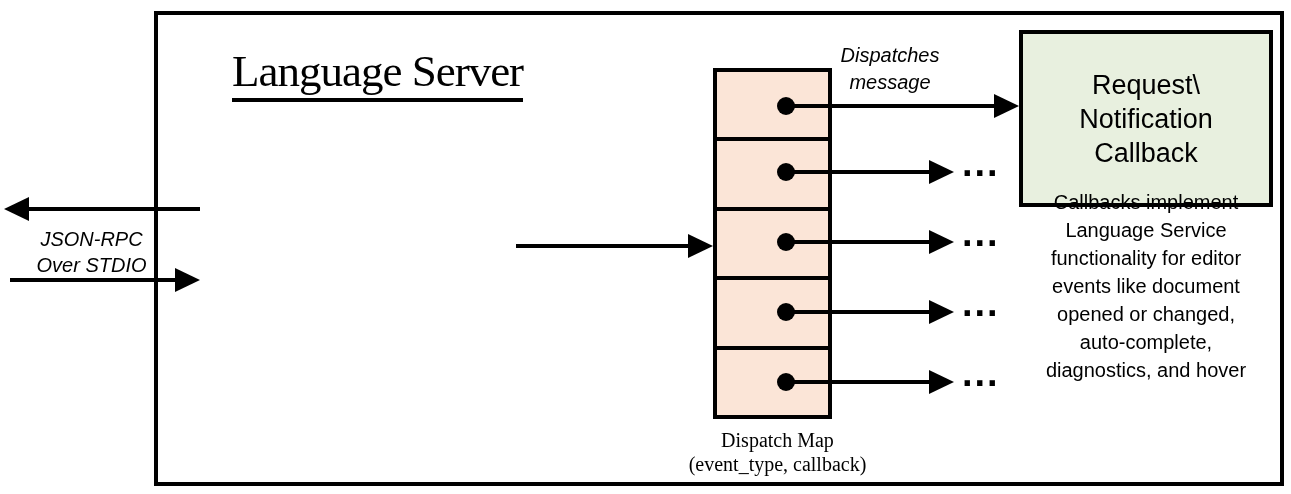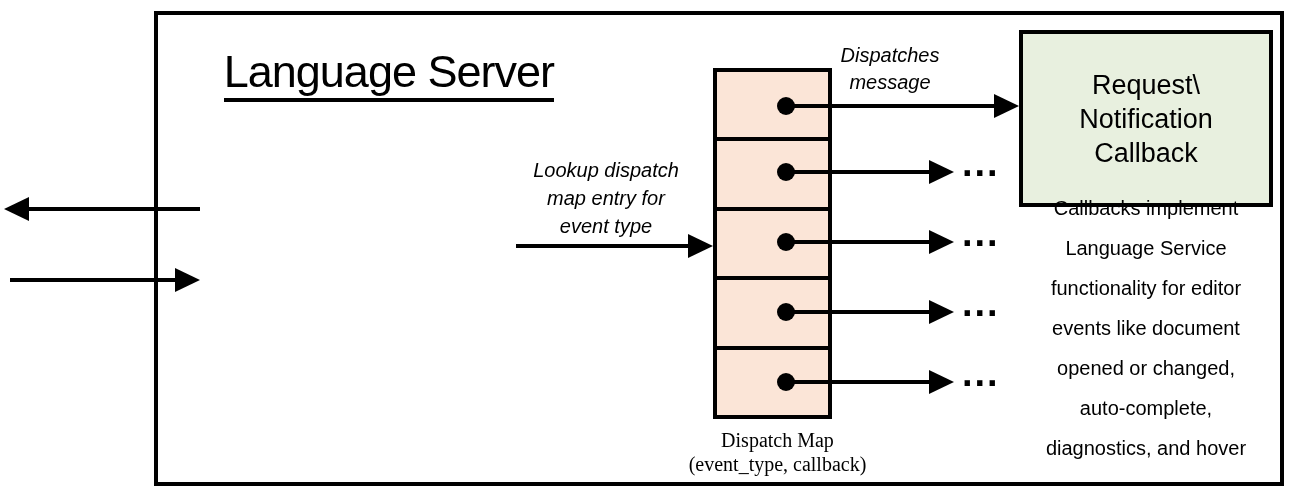--- a/index.html
+++ b/index.html
@@ -10,21 +10,21 @@
   }
   .abs { position:absolute; }
   .multiline { white-space:pre-line; }
   .center { text-align:center; }
   .italic { font-style:italic; }
 
   .outer-box {
     left:154px; top:11px; width:1130px; height:475px;
     border:4px solid #000; background:transparent;
   }
-  .title-wrap { left:214px; top:48px; width:340px; text-align:right; }
+  .title-wrap { left:232px; top:48px; width:340px; text-align:left;font-family:Liberation Serif, serif; }
   .title-text {
     display:inline-block; font-size:45px; letter-spacing:-1px;
     border-bottom:4px solid #000; padding-bottom:3px; line-height:1.05;
   }
 
   .reader-box {
     left:200px; top:192px; width:316px; height:107px;
     background:var(--reader-fill,#EAE8EF); border:3px solid #000;
     display:flex; align-items:center; justify-content:center;
     font-size:29px; line-height:37px;
@@ -51,46 +51,45 @@
 
   .ellipsis { font-size:38px; font-weight:800; letter-spacing:2px; line-height:38px; }
 
   .callback-box {
     left:1019px; top:30px; width:254px; height:177px;
     background:var(--callback-fill,#E8F0DF); border:4px solid #000;
     display:flex; align-items:center; justify-content:center;
     font-size:27px; line-height:34px;
   }
   .map-caption { left:655px; top:428px; width:245px; font-size:20px; line-height:24px;font-family:Liberation Serif, serif; }
-  .callbacks-note { left:1014px; top:188px; width:264px; font-size:20px; line-height:40px; }
+  .callbacks-note { left:1014px; top:188px; width:264px; font-size:20px; line-height:28px; }
 </style>
 </head>
 <body>
 
 <div class="canvas">
 
   <div class="abs outer-box"></div>
 
   <div class="abs title-wrap">
     <span class="title-text">Language Server</span>
   </div>
 
+  <div class="abs io-label center italic multiline">JSON-RPC
+Over STDIO</div>
 
   <div class="abs hline" style="left:26px; top:207px; width:174px;"></div>
   <div class="abs head-left" style="left:4px; top:197px;"></div>
 
   <div class="abs hline" style="left:10px; top:278px; width:166px;"></div>
   <div class="abs head-right" style="left:175px; top:268px;"></div>
 
 
   <div class="abs hline" style="left:516px; top:244px; width:174px;"></div>
   <div class="abs head-right" style="left:688px; top:234px;"></div>
-  <div class="abs lookup-label center italic multiline">Lookup dispatch
-map entry for
-event type</div>
 
   <div class="abs dispatch-map">
     <div class="map-cell"></div>
     <div class="map-divider"></div>
     <div class="map-cell"></div>
     <div class="map-divider"></div>
     <div class="map-cell"></div>
     <div class="map-divider"></div>
     <div class="map-cell"></div>
     <div class="map-divider"></div>

